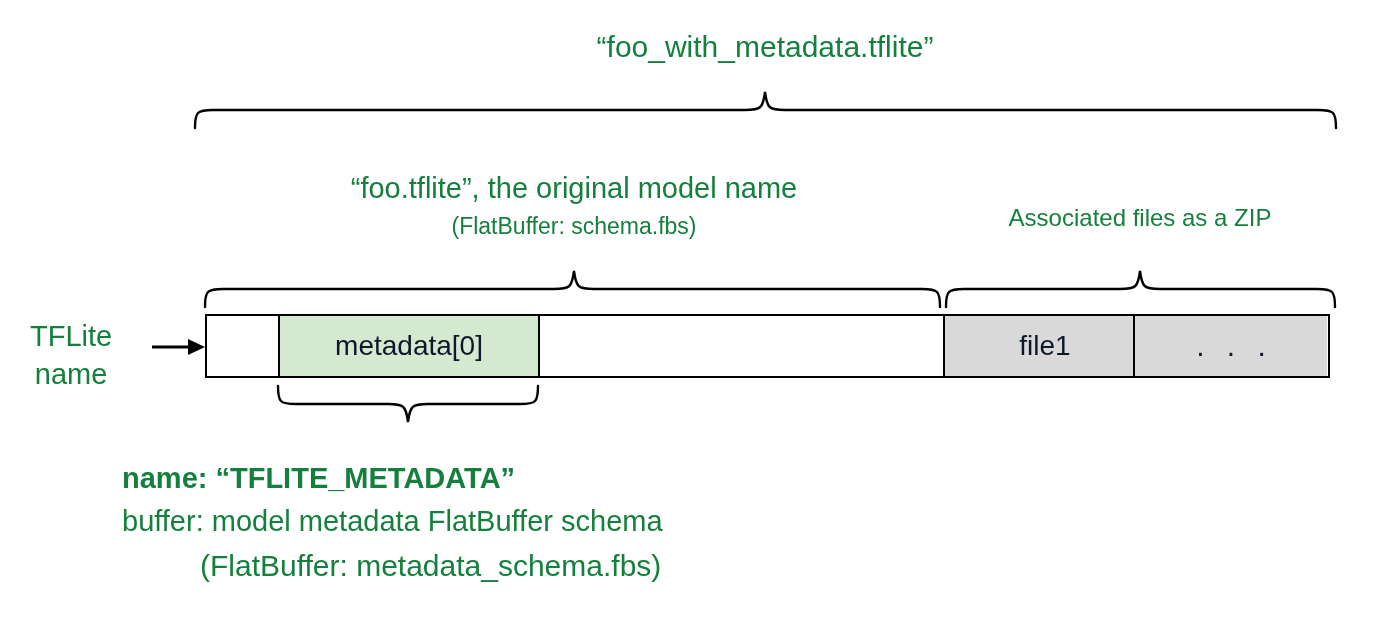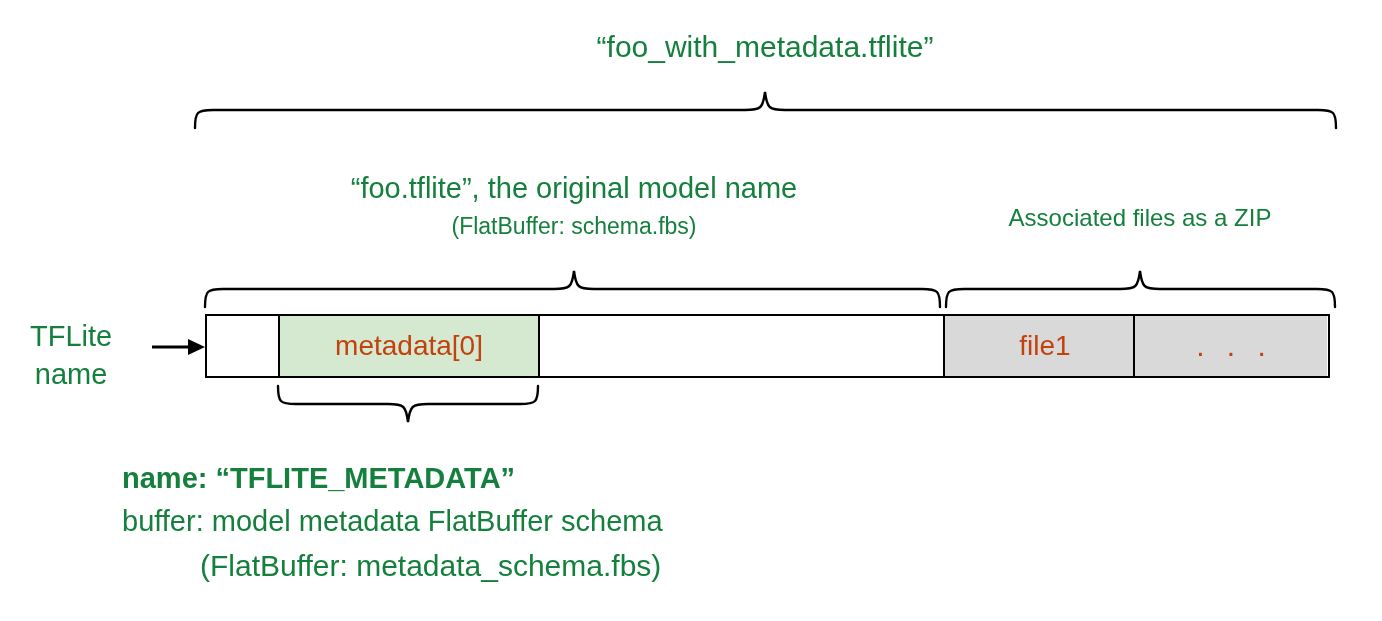--- a/index.html
+++ b/index.html
@@ -93,21 +93,21 @@
     display: flex;
     background: #ffffff;
   }
   .cell {
     box-sizing: border-box;
     height: 100%;
     display: flex;
     align-items: center;
     justify-content: center;
     font-size: 28px;
-    color: #c2410c;
+    color: #0f172a;
   }
   .cell-divider-right {
     border-right: 2.5px solid #000;
   }
   #cell-head   { width: 73px;  background: #ffffff; }
   #cell-meta   { width: 260px; background: #d4e9d0; }
   #cell-body   { width: 405px; background: #ffffff; }
   #cell-file1  { width: 190px; background: #d9d9d9; padding-left: 12px; }
   #cell-more   { width: 192px; background: #d9d9d9; letter-spacing: 7px;
                  font-size: 30px; padding-left: 7px; }

